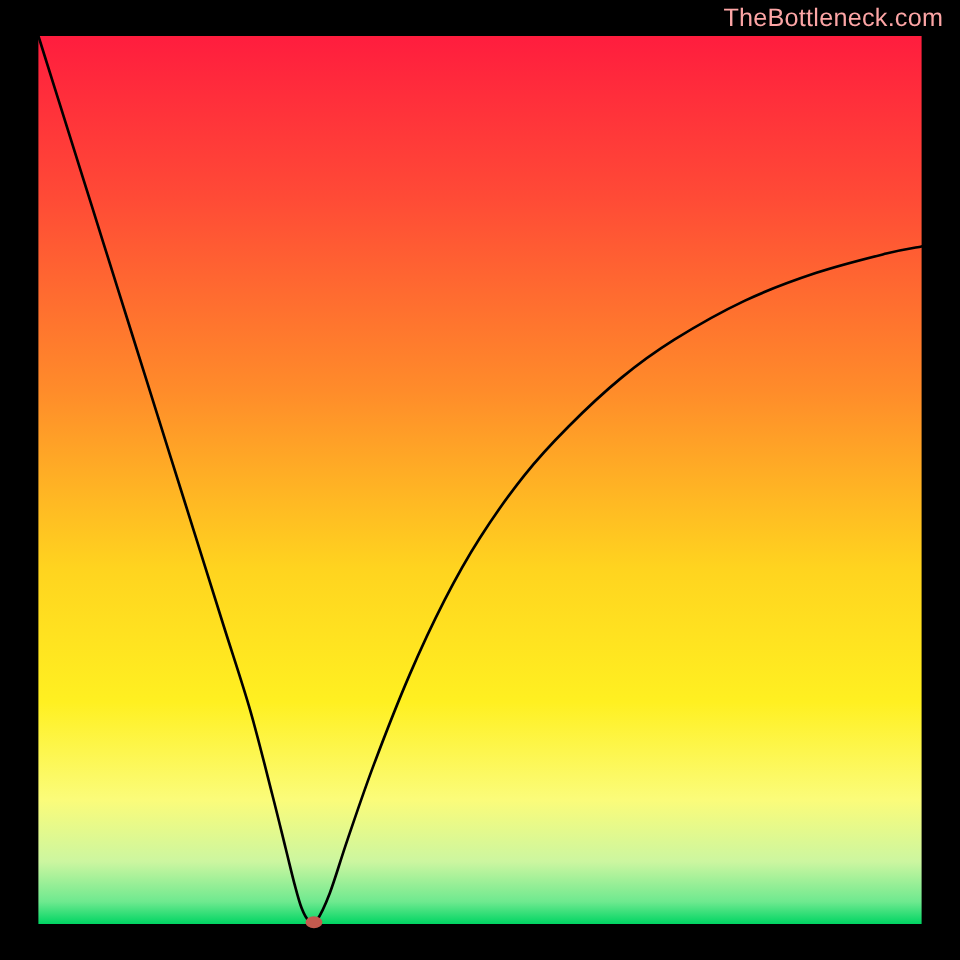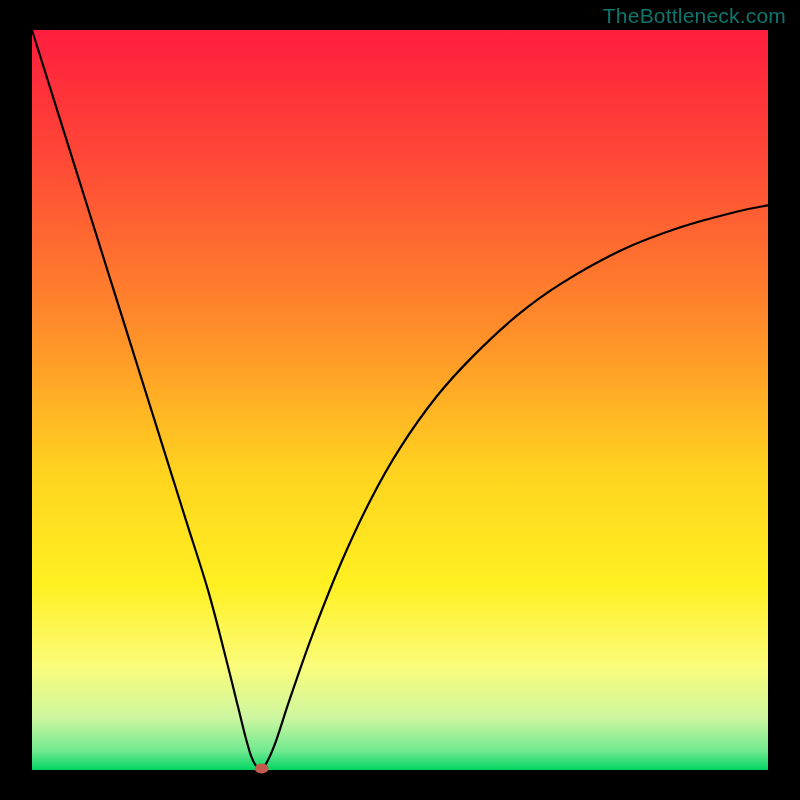--- a/index.html
+++ b/index.html
@@ -17,21 +17,21 @@
     width: 800px;
     height: 800px;
     background: #000;
   }
   .watermark {
     position: absolute;
     top: 4px;
     right: 14px;
     font-family: Arial, Helvetica, sans-serif;
     font-size: 21px;
-    color: #0f766e;
+    color: #fca5a5;
     letter-spacing: 0.2px;
   }
   svg {
     position: absolute;
     top: 0;
     left: 0;
   }
 </style>
 </head>
 <body>

